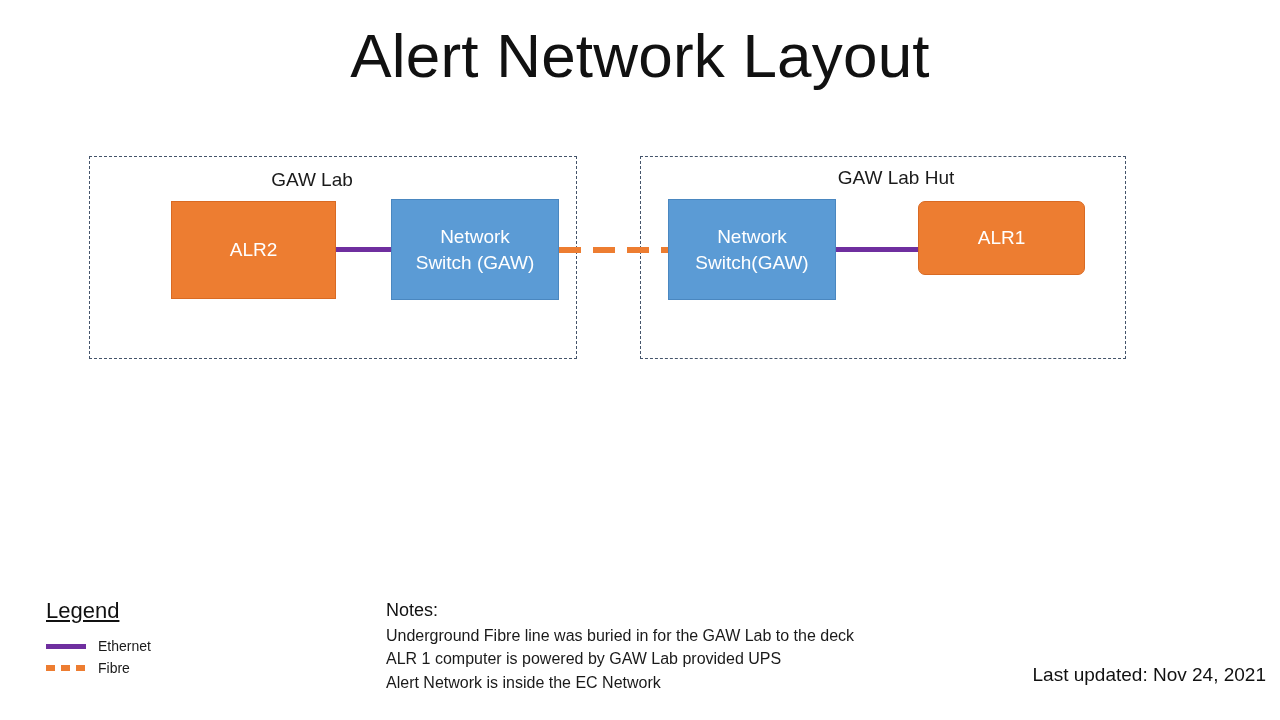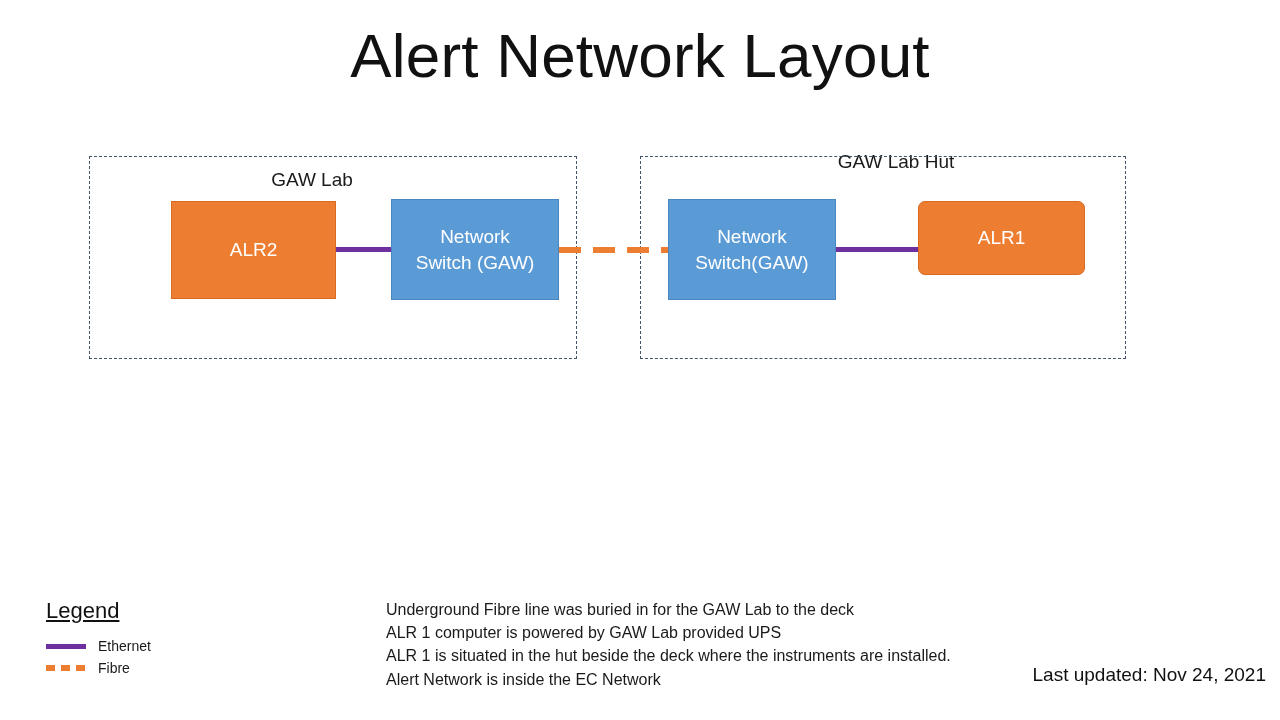--- a/index.html
+++ b/index.html
@@ -42,21 +42,21 @@
     margin-top: 44px;
   }
   .group-box {
     position: absolute;
     border: 1px dashed #44546a;
     background: transparent;
     box-sizing: border-box;
   }
   #group-lab-label  { left: 192px; top: 126px; width: 240px; }
   #group-lab-box    { left: 89px;  top: 156px; width: 488px; height: 203px; }
-  #group-hut-label  { left: 776px; top: 108px; width: 240px; text-align: center; }
+  #group-hut-label  { left: 776px; top: 124px; width: 240px; text-align: center; }
   #group-hut-box    { left: 640px; top: 156px; width: 486px; height: 203px; }
 
   
   .node {
     position: absolute;
     box-sizing: border-box;
     display: flex;
     align-items: center;
     justify-content: center;
     text-align: center;
@@ -180,21 +180,21 @@
     <span class="legend-label">Ethernet</span>
   </div>
 
   <div class="legend-row">
     <span class="legend-swatch dashed"></span>
     <span class="legend-label">Fibre</span>
   </div>
 </div>
 
 <div id="notes">
+  <div class="notes-title">Notes:</div>
   <div class="notes-line">Underground  Fibre line was buried  in for the  GAW Lab to the  deck</div>
   <div class="notes-line">ALR 1 computer  is powered  by GAW  Lab provided  UPS</div>
-  <div class="notes-line">ALR 1 is situated in the hut  beside the  deck where the  instruments  are installed.</div>
   <div class="notes-line">Alert Network  is inside the  EC Network</div>
 </div>
 
 <div id="footer">
   <div class="footer-line">Last updated: Nov 24, 2021</div>
 </div>
 
 </body></html>

